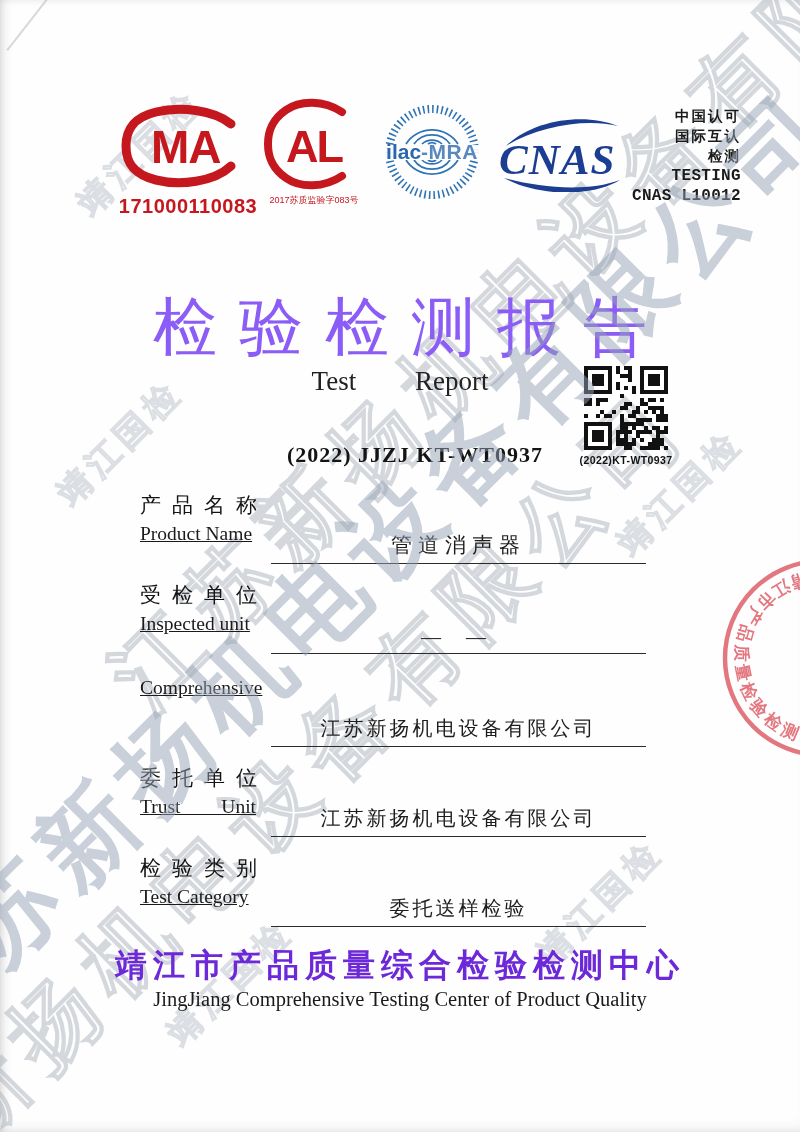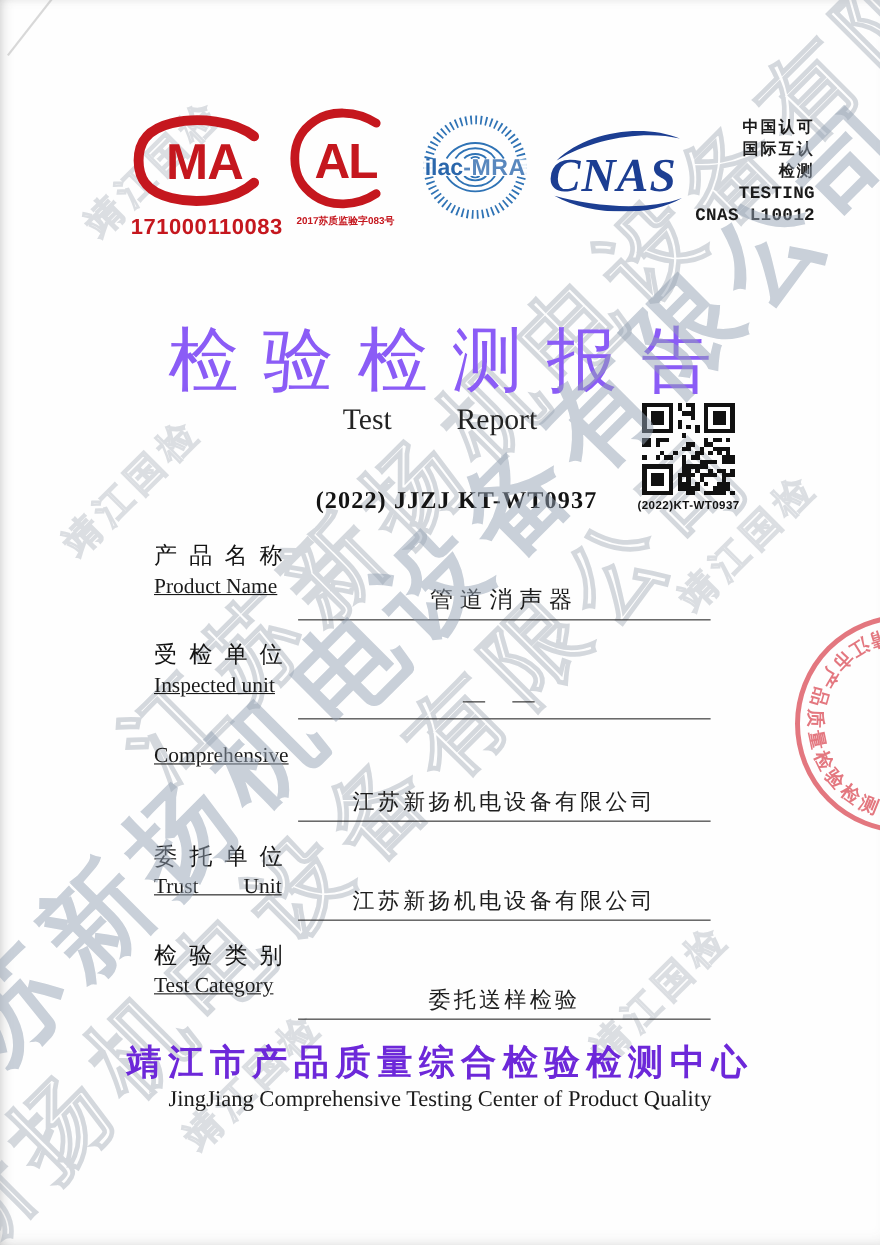--- a/index.html
+++ b/index.html
@@ -42,21 +42,21 @@
   
   .content{position:absolute;inset:0;z-index:2;}
   
   .logos{position:absolute;left:110px;top:96px;width:660px;height:130px;}
   .logo-item{position:absolute;text-align:center;}
   .cma{left:8px;top:6px;width:140px;}
   .cma-num{font-family:"Liberation Sans",sans-serif;font-weight:bold;
     font-size:20px;color:#c5171e;letter-spacing:.5px;margin-top:1px;}
   .cal{left:152px;top:2px;width:104px;}
   .cal-note{font-family:"Liberation Sans",sans-serif;font-size:9px;
-    color:#c5171e;font-weight:bold;margin-top:0;}
+    color:#c5171e;font-weight:normal;margin-top:0;}
   .ilac{left:272px;top:6px;width:100px;}
   .cnas{left:384px;top:18px;width:134px;}
   .ctext{position:absolute;left:522px;top:10px;text-align:right;
     font-family:"Liberation Sans","DejaVu Sans",sans-serif;color:#1b1b1b;}
   .ctext .zh{font-size:14.5px;font-weight:bold;letter-spacing:2px;line-height:20px;}
   .ctext .en{font-size:16px;font-weight:bold;line-height:20px;letter-spacing:.3px;font-family:Liberation Mono, monospace;}
   
   .title-zh{position:absolute;left:0;right:0;top:284px;text-align:center;
     font-size:64px;font-weight:normal;color:#8b5cf6;
     letter-spacing:22px;text-indent:22px;}

